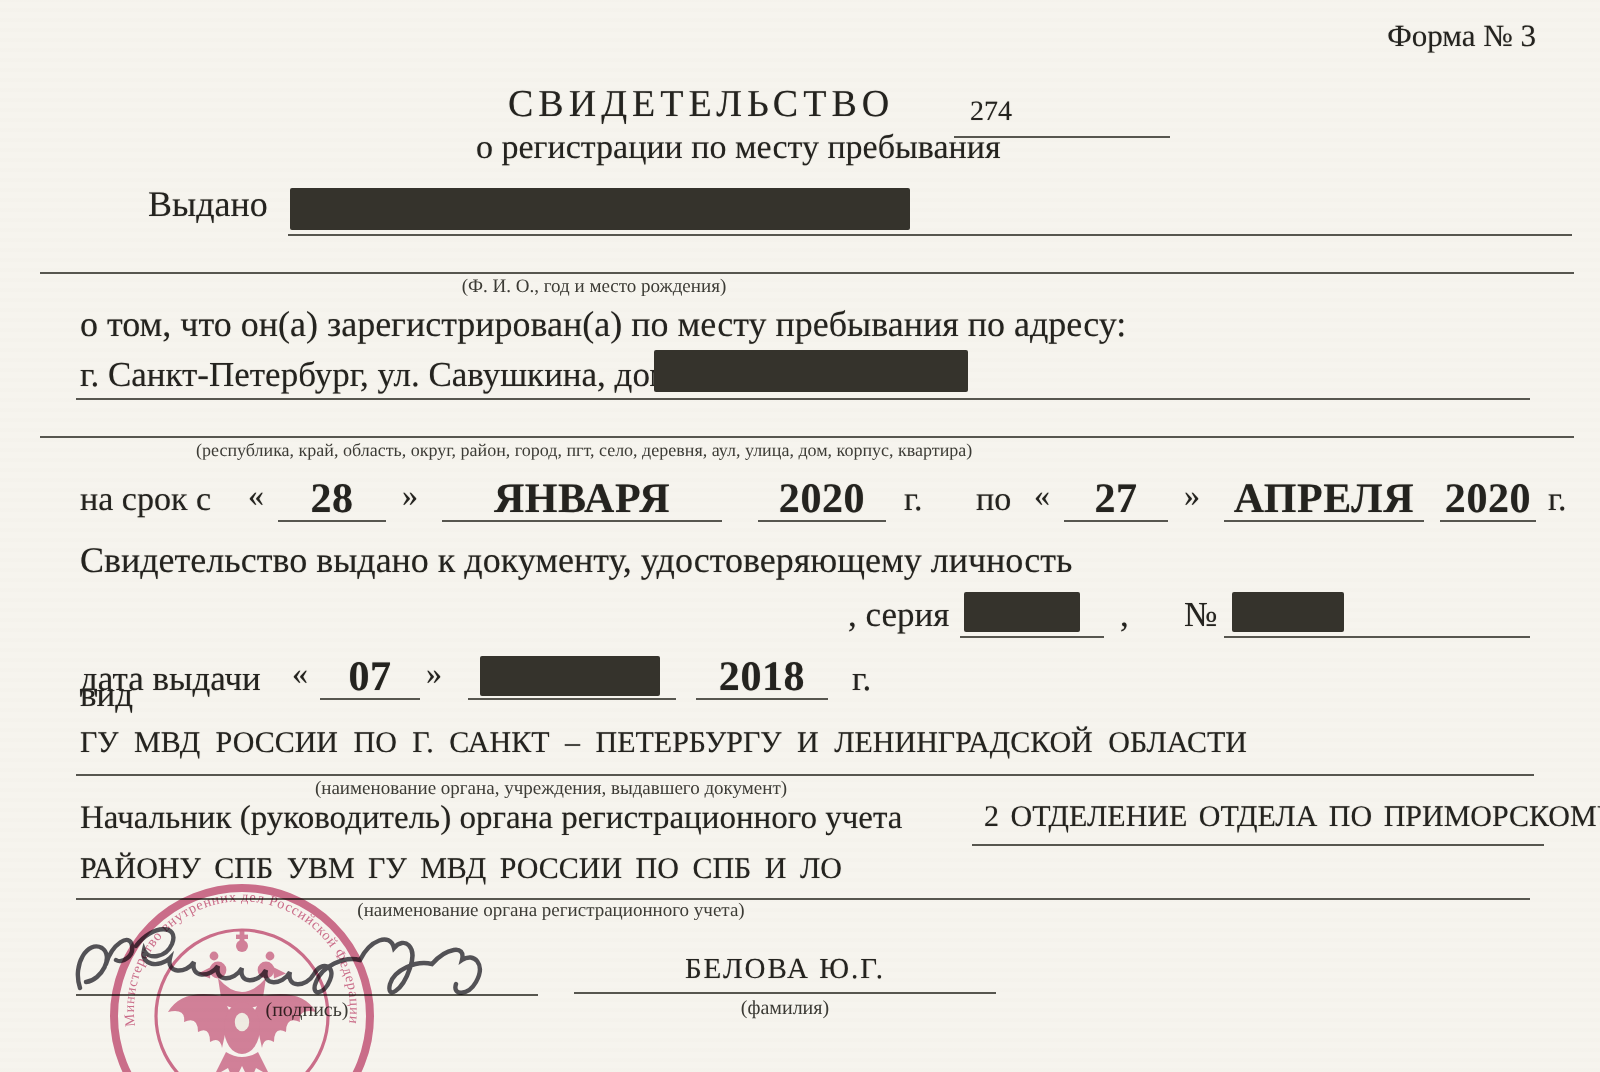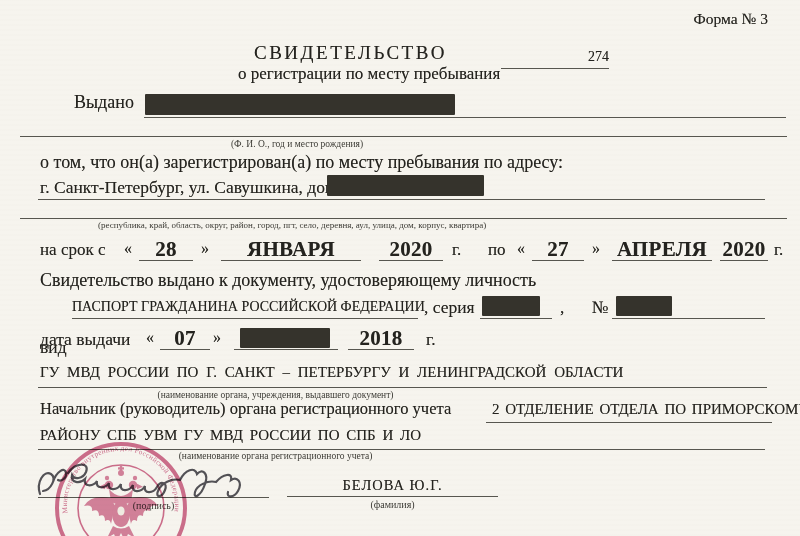--- a/index.html
+++ b/index.html
@@ -20,21 +20,21 @@
   svg { position:absolute; }
   .ink { mix-blend-mode:multiply; }
 </style>
 </head>
 <body>
 
 <div class="page">
 
   <div class="t" style="top:10px; right:32px; font-size:15.5px;">Форма № 3</div>
   <div class="t" style="left:254px; top:42px; font-size:19px; letter-spacing:2.5px;">СВИДЕТЕЛЬСТВО</div>
-  <div class="cell" style="left:477px; top:46px; width:100px; height:22px; line-height:22px; font-size:14px; text-align:right; padding-left:8px;margin-left:24px;">274</div>
+  <div class="cell" style="left:477px; top:46px; width:100px; height:22px; line-height:22px; font-size:14px; text-align:left; padding-left:8px;">274</div>
   <div class="t" style="left:238px; top:64px; font-size:17px;">о регистрации по месту пребывания</div>
 
   <div class="t" style="left:74px; top:92px; font-size:18px;">Выдано</div>
   <div class="cell" style="left:144px; top:94px; width:642px; height:23px;"></div>
   <div class="box" style="left:145px; top:94px; width:310px; height:21px;"></div>
   <div class="hline" style="left:20px; top:136px; width:767px;"></div>
   <div class="cap" style="left:147px; top:139px; width:300px;">(Ф. И. О., год и место рождения)</div>
 
   <div class="t" style="left:40px; top:152px; font-size:18px;">о том, что он(а) зарегистрирован(а) по месту пребывания по адресу:</div>
   <div class="cell" style="left:38px; top:176px; width:727px; height:23px;"></div>
@@ -54,21 +54,20 @@
   <div class="t" style="left:517px; top:240px; font-size:16px;">«</div>
   <div class="cell boldval" style="left:532px; top:239px; width:52px; height:21px; line-height:21px;">27</div>
   <div class="t" style="left:592px; top:240px; font-size:16px;">»</div>
   <div class="cell boldval" style="left:612px; top:239px; width:100px; height:21px; line-height:21px;">АПРЕЛЯ</div>
   <div class="cell boldval" style="left:720px; top:239px; width:48px; height:21px; line-height:21px;">2020</div>
   <div class="t" style="left:774px; top:240px; font-size:17px;">г.</div>
 
   <div class="t" style="left:40px; top:270px; font-size:18px;">Свидетельство выдано к документу, удостоверяющему личность</div>
 
   <div class="t" style="left:40px; top:297px; font-size:17.5px;margin-top:40px;">вид</div>
-  <div class="cell" style="left:72px; top:296px; width:346px; height:22px; line-height:22px; font-size:14px;">ПАСПОРТ ГРАЖДАНИНА РОССИЙСКОЙ ФЕДЕРАЦИИ</div>
   <div class="t" style="left:424px; top:297px; font-size:17.5px;">, серия</div>
   <div class="cell" style="left:480px; top:296px; width:72px; height:22px;"></div>
   <div class="box" style="left:482px; top:296px; width:58px; height:20px;"></div>
   <div class="t" style="left:560px; top:297px; font-size:17.5px;">,</div>
   <div class="t" style="left:592px; top:297px; font-size:17.5px;">№</div>
   <div class="cell" style="left:612px; top:296px; width:153px; height:22px;"></div>
   <div class="box" style="left:616px; top:296px; width:56px; height:20px;"></div>
 
   <div class="t" style="left:40px; top:329px; font-size:17.5px;">дата выдачи</div>
   <div class="t" style="left:146px; top:329px; font-size:16px;">«</div>

